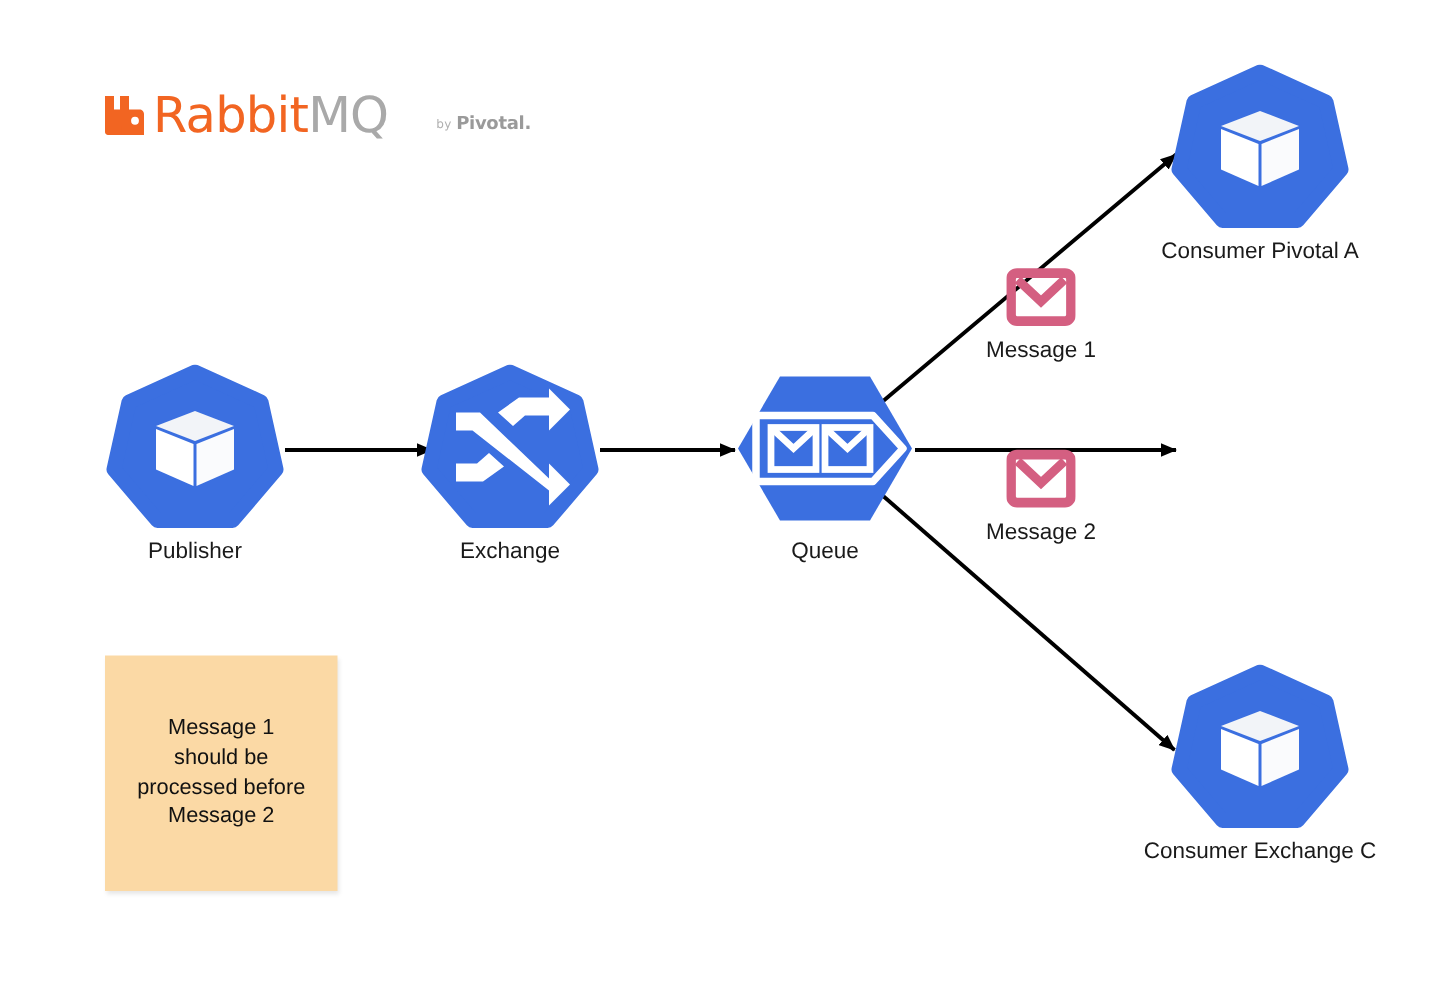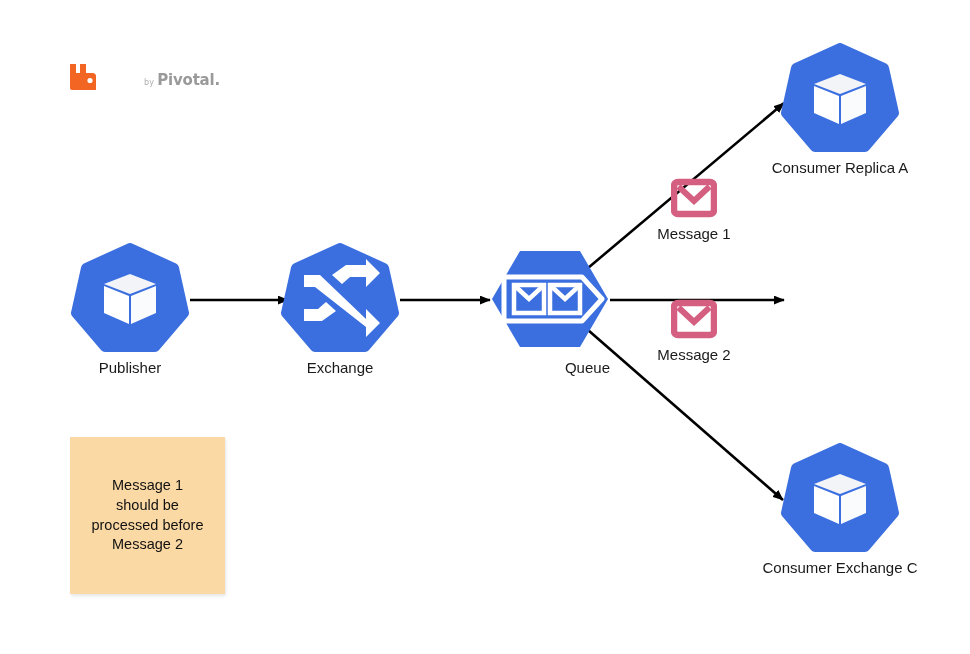--- a/index.html
+++ b/index.html
@@ -36,28 +36,27 @@
     line-height: 1;
     position: relative;
     top: 1px;
   }
   .logo-rabbit { color: #f26522; font-weight: 400; }
   .logo-mq { color: #a9a9a9; font-weight: 400; }
   .logo-by {
     font-family: "DejaVu Sans", sans-serif;
     font-size: 8px;
     color: #b0b0b0;
-    margin-left: 10px;
     margin-bottom: 5px;
     letter-spacing: 0.2px;
     padding-left: 32px;
   }
   .logo-pivotal {
     font-family: "DejaVu Sans", sans-serif;
-    font-size: 15px;
+    font-size: 12px;
     font-weight: bold;
     color: #9a9a9a;
     margin-left: 3px;
     margin-bottom: 3px;
     letter-spacing: -0.2px;
   }
 
   
   .node {
     position: absolute;
@@ -131,20 +130,21 @@
 <div id="canvas">
 
   <div class="logo">
     <svg class="logo-mark" viewBox="0 0 30 32">
       <path d="M2,4 L8,4 L8,13 L12,13 L12,4 L18,4 L18,13 L25,13
                C26.6,13 28,14.4 28,16 L28,28 C28,29.1 27.1,30 26,30
                L4,30 C2.9,30 2,29.1 2,28 Z" fill="#f26522"></path>
       <circle cx="22" cy="20.5" r="2.6" fill="#ffffff"></circle>
       <rect x="13" y="24" width="15" height="6" fill="#f26522"></rect>
     </svg>
+    <div class="logo-wordmark"><span class="logo-rabbit">Rabbit</span><span class="logo-mq">MQ</span></div>
     <div class="logo-by">by</div>
     <div class="logo-pivotal">Pivotal.</div>
   </div>
 
   <svg id="arrows" viewBox="0 0 970 654">
     <defs>
       <marker id="ah" markerWidth="11" markerHeight="9" refX="10.2" refY="4.5" orient="auto" markerUnits="userSpaceOnUse">
         <path d="M0,0 L11,4.5 L0,9 Z" fill="#000000"></path>
       </marker>
     </defs>
@@ -172,21 +172,21 @@
       <path d="M60,5 L104,25 L114,70 L85,104 L35,104 L6,70 L16,25 Z" fill="#3b6fe0" stroke="#3b6fe0" stroke-width="10" stroke-linejoin="round"></path>
       <g fill="#ffffff">
         <path d="M24,32 L40,32 L86,76 L86,66 L100,80 L86,94 L86,84 L35,44 L24,44 Z"></path>
         <path d="M24,66 L38,66 L46,59 L56,68 L42,78 L24,78 Z"></path>
         <path d="M86,16 L100,30 L86,44 L86,34 L70,34 L62,41 L52,32 L66,22 L86,22 Z"></path>
       </g>
     </svg>
     <div class="node-label">Exchange</div>
   </div>
 
-  <div class="node" style="left:490px; top:243px;text-align:right;">
+  <div class="node" style="left:490px; top:243px;">
     <svg class="node-icon" viewBox="0 0 120 110">
       <path d="M30,8 L90,8 L118,56 L90,104 L30,104 L2,56 Z" fill="#3b6fe0"></path>
       <g>
         <path d="M14,34 L92,34 L112,56 L92,78 L14,78 Z" fill="none" stroke="#ffffff" stroke-width="5" stroke-linejoin="round"></path>
         <rect x="24" y="42" width="30" height="28" fill="none" stroke="#ffffff" stroke-width="4.5"></rect>
         <path d="M25,43 L39,56 L53,43" fill="none" stroke="#ffffff" stroke-width="4.5"></path>
         <rect x="60" y="42" width="30" height="28" fill="none" stroke="#ffffff" stroke-width="4.5"></rect>
         <path d="M61,43 L75,56 L89,43" fill="none" stroke="#ffffff" stroke-width="4.5"></path>
       </g>
     </svg>
@@ -195,21 +195,21 @@
 
   <div class="node" style="left:780px; top:43px; width:120px;">
     <svg class="node-icon" viewBox="0 0 120 110">
       <path d="M60,5 L104,25 L114,70 L85,104 L35,104 L6,70 L16,25 Z" fill="#3b6fe0" stroke="#3b6fe0" stroke-width="10" stroke-linejoin="round"></path>
       <g>
         <path d="M60,31 L86,41 L60,51 L34,41 Z" fill="#f2f4f8"></path>
         <path d="M34,43 L59,53 L59,81 L34,70 Z" fill="#ffffff"></path>
         <path d="M86,43 L61,53 L61,81 L86,70 Z" fill="#fafbfd"></path>
       </g>
     </svg>
-    <div class="node-label" style="margin-left:-40px; width:200px;">Consumer Replica A</div>
+    <div class="node-label" style="margin-left:-40px; width:200px;">Consumer Pivotal A</div>
   </div>
 
 
   <div class="node" style="left:780px; top:443px; width:120px;">
     <svg class="node-icon" viewBox="0 0 120 110">
       <path d="M60,5 L104,25 L114,70 L85,104 L35,104 L6,70 L16,25 Z" fill="#3b6fe0" stroke="#3b6fe0" stroke-width="10" stroke-linejoin="round"></path>
       <g>
         <path d="M60,31 L86,41 L60,51 L34,41 Z" fill="#f2f4f8"></path>
         <path d="M34,43 L59,53 L59,81 L34,70 Z" fill="#ffffff"></path>
         <path d="M86,43 L61,53 L61,81 L86,70 Z" fill="#fafbfd"></path>

